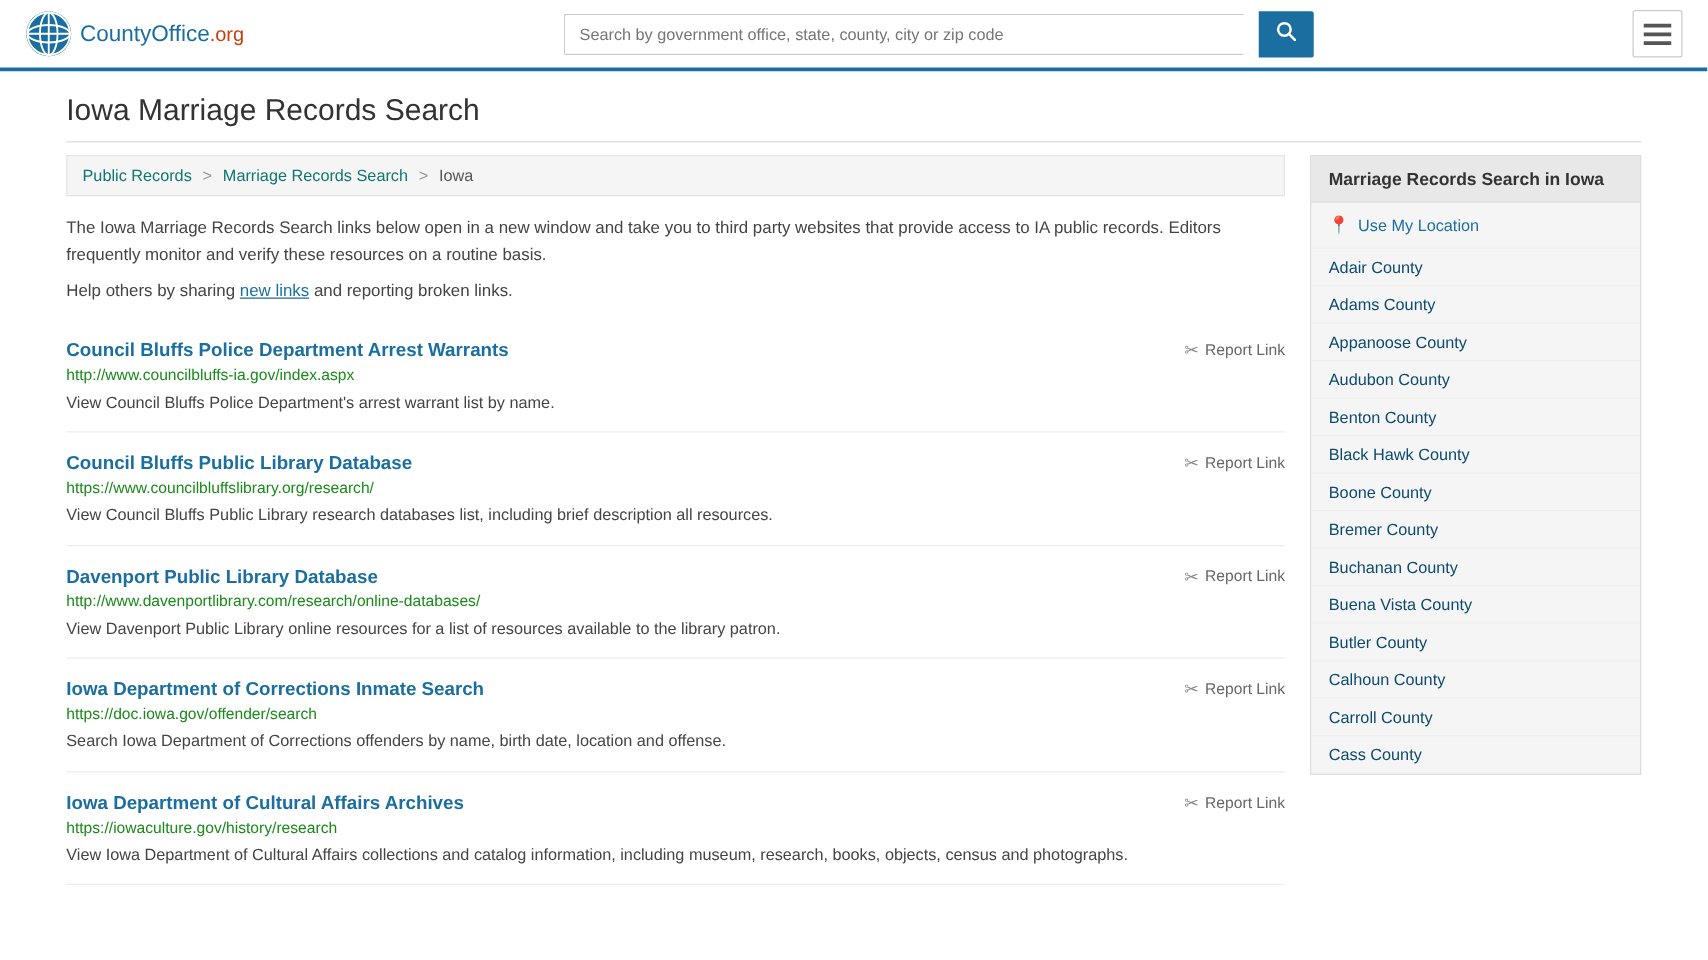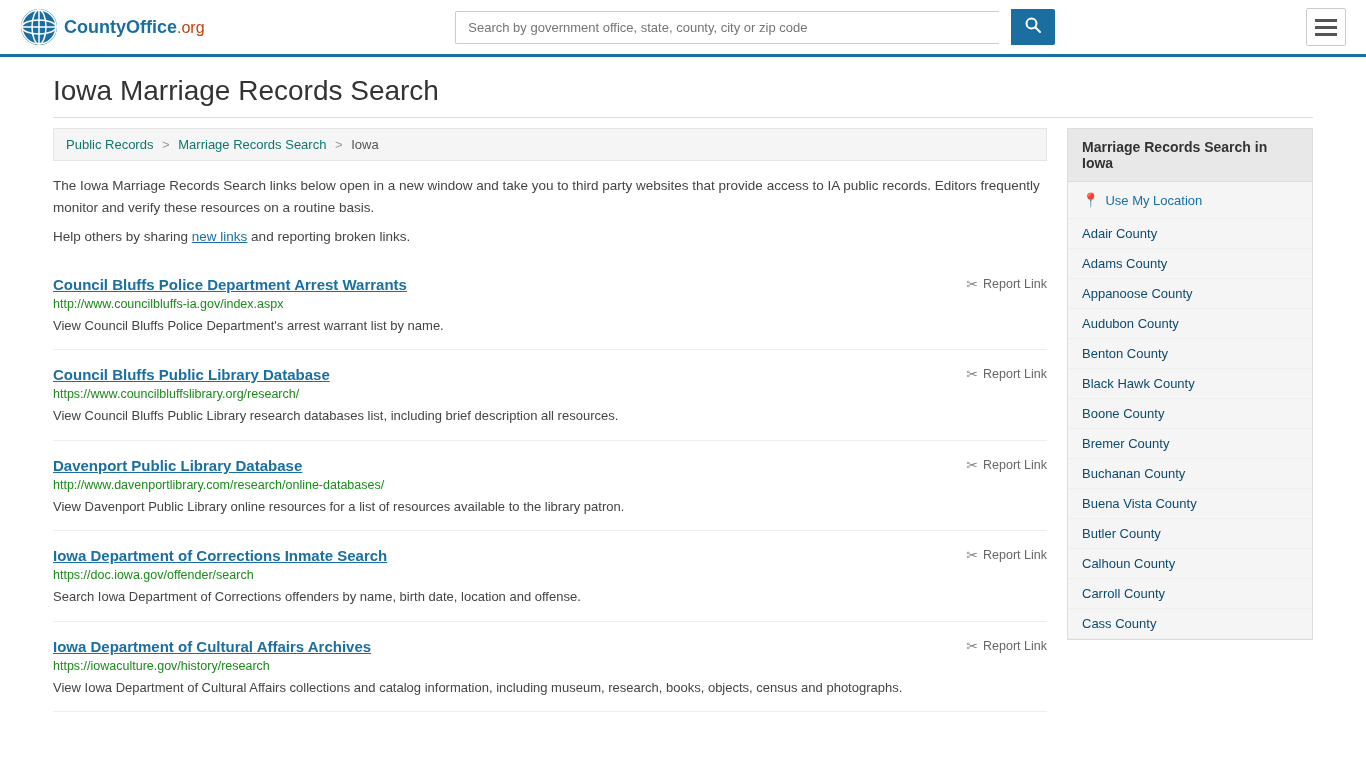--- a/index.html
+++ b/index.html
@@ -73,39 +73,39 @@
       display: block;
     }
 
     
     #main-wrapper {
       max-width: 1300px;
       margin: 0 auto;
       padding: 0 20px;
     }
     #page-title {
-      font-size: 28px;
+      font-size: 24px;
       font-weight: normal;
       color: #333;
       padding: 18px 0 10px 0;
       border-bottom: 1px solid #ddd;
       margin-bottom: 0;
     }
     #content-layout {
       display: flex;
       gap: 20px;
       padding-top: 0;
     }
     #main-content {
       flex: 1;
       min-width: 0;
       padding-top: 10px;
     }
     #sidebar {
-      width: 246px;
+      width: 265px;
       flex-shrink: 0;
     }
 
     
     #breadcrumb {
       background: #f5f5f5;
       padding: 8px 12px;
       font-size: 13px;
       color: #555;
       margin-bottom: 14px;
@@ -135,21 +135,20 @@
     .result-header {
       display: flex;
       align-items: flex-start;
       justify-content: space-between;
       margin-bottom: 4px;
     }
     .result-title {
       font-size: 15px;
       font-weight: bold;
       color: #1a6fa0;
-      text-decoration: underline;
       cursor: pointer;
     }
     .report-link-btn {
       display: flex;
       align-items: center;
       gap: 5px;
       font-size: 12.5px;
       color: #666;
       cursor: pointer;
       white-space: nowrap;
@@ -220,21 +219,21 @@
 
     <svg id="logo-icon" viewBox="0 0 38 38" xmlns="http://www.w3.org/2000/svg">
       <circle cx="19" cy="19" r="18" fill="#1a6fa0"></circle>
       <ellipse cx="19" cy="19" rx="7" ry="17" fill="none" stroke="#fff" stroke-width="1.5"></ellipse>
       <ellipse cx="19" cy="19" rx="17" ry="7" fill="none" stroke="#fff" stroke-width="1.5"></ellipse>
       <circle cx="19" cy="19" r="17" fill="none" stroke="#fff" stroke-width="1.5"></circle>
       <line x1="2" y1="19" x2="36" y2="19" stroke="#fff" stroke-width="1.5"></line>
       <line x1="19" y1="2" x2="19" y2="36" stroke="#fff" stroke-width="1.5"></line>
     </svg>
     <span>
-      <span style="font-weight:bold;color:#1a6fa0;font-size:18px;">CountyOffice</span><span style="color:#c2410c;font-size:16px;">.org</span>
+      <span style="font-weight:normal;color:#1a6fa0;font-size:18px;">CountyOffice</span><span style="color:#c2410c;font-size:16px;">.org</span>
     </span>
   </div>
   <div id="search-area">
     <input id="search-input" type="text" placeholder="Search by government office, state, county, city or zip code" style="">
     <button id="search-button">
       <svg width="16" height="16" viewBox="0 0 16 16" fill="white">
         <circle cx="6.5" cy="6.5" r="5" fill="none" stroke="white" stroke-width="2"></circle>
         <line x1="10.5" y1="10.5" x2="15" y2="15" stroke="white" stroke-width="2" stroke-linecap="round"></line>
       </svg>
     </button>

